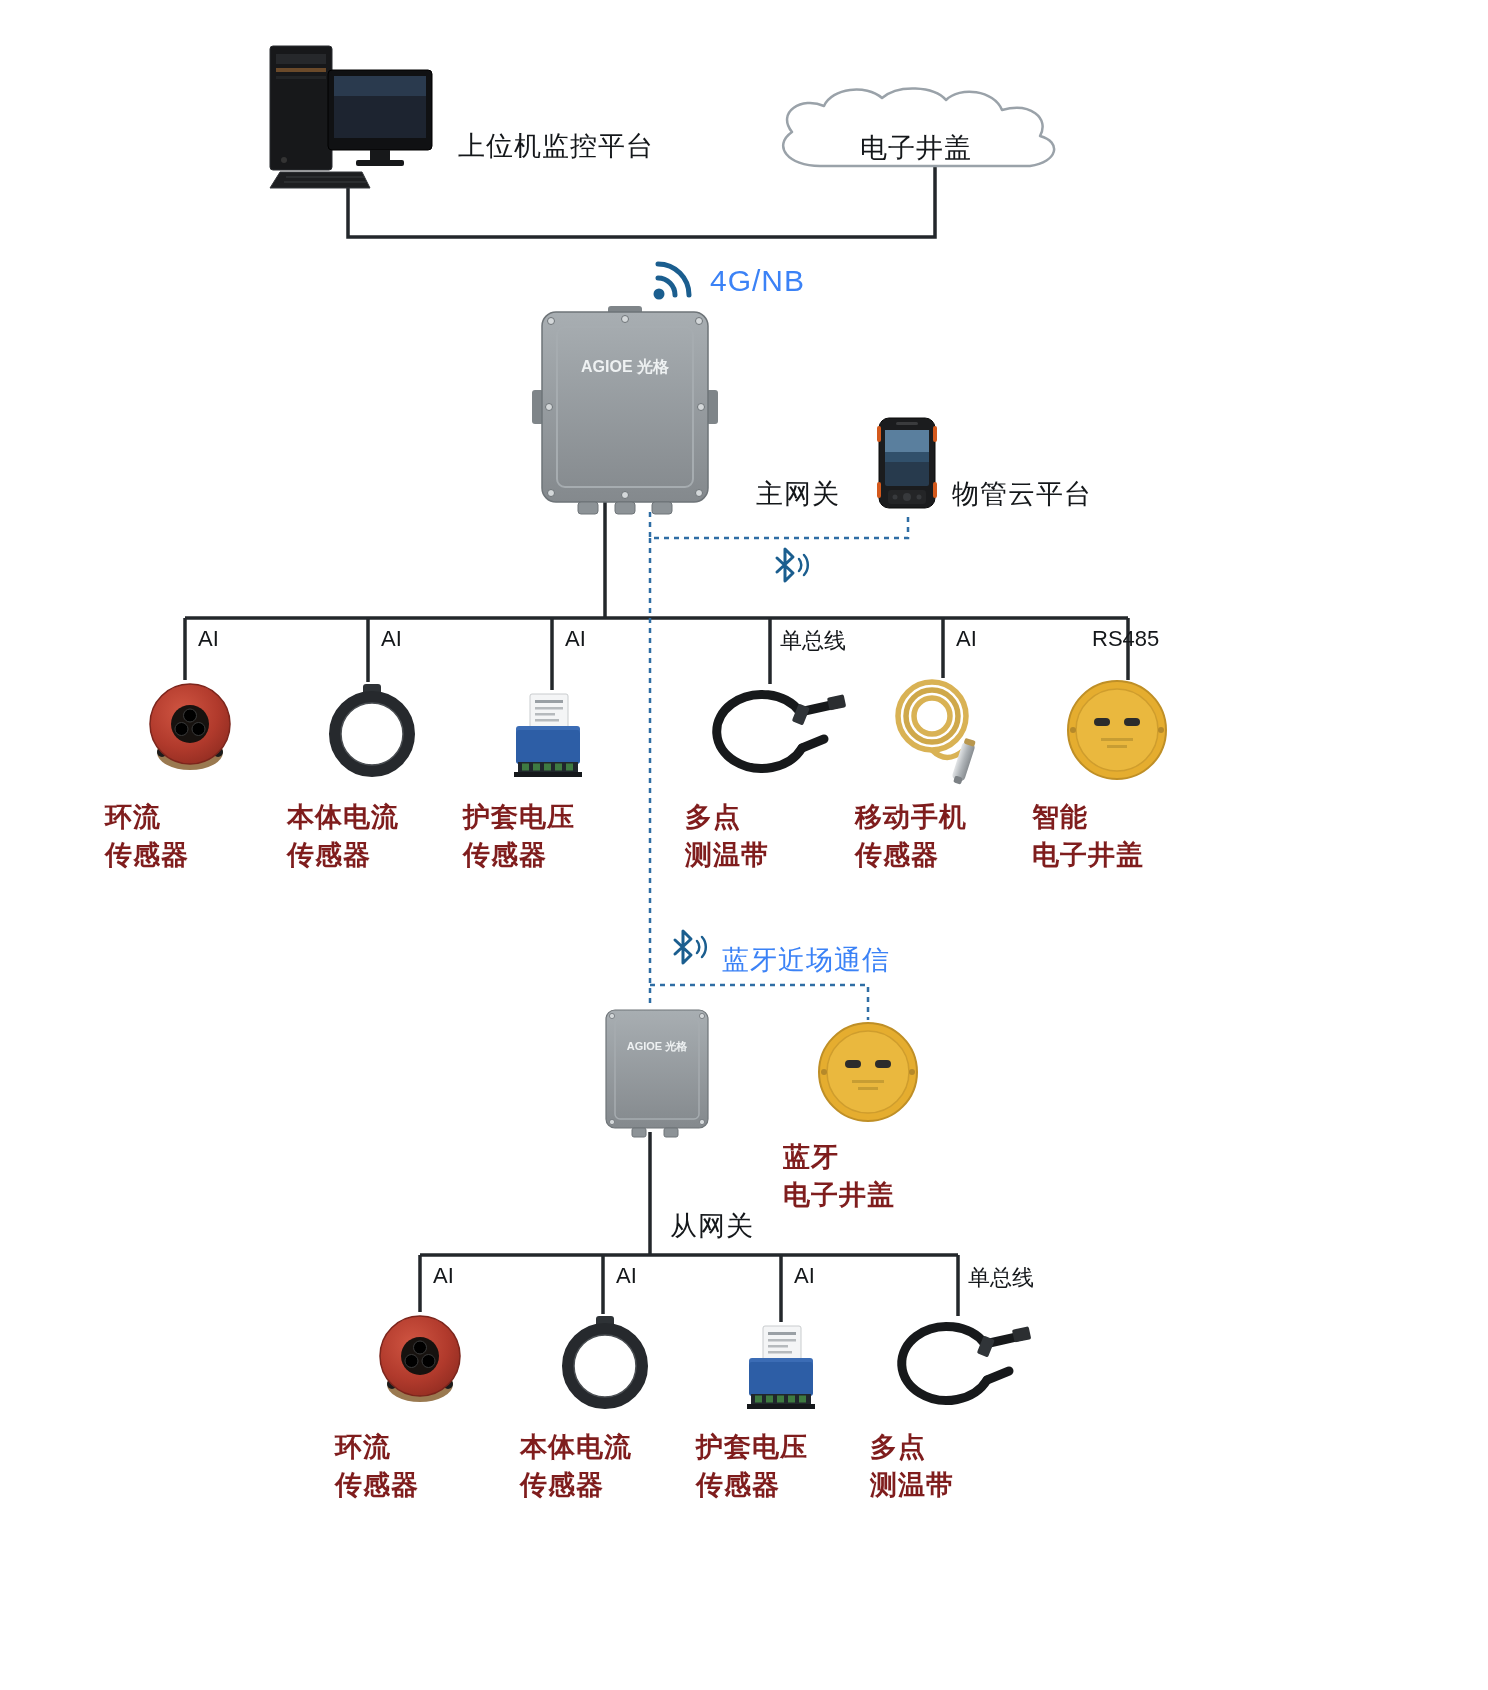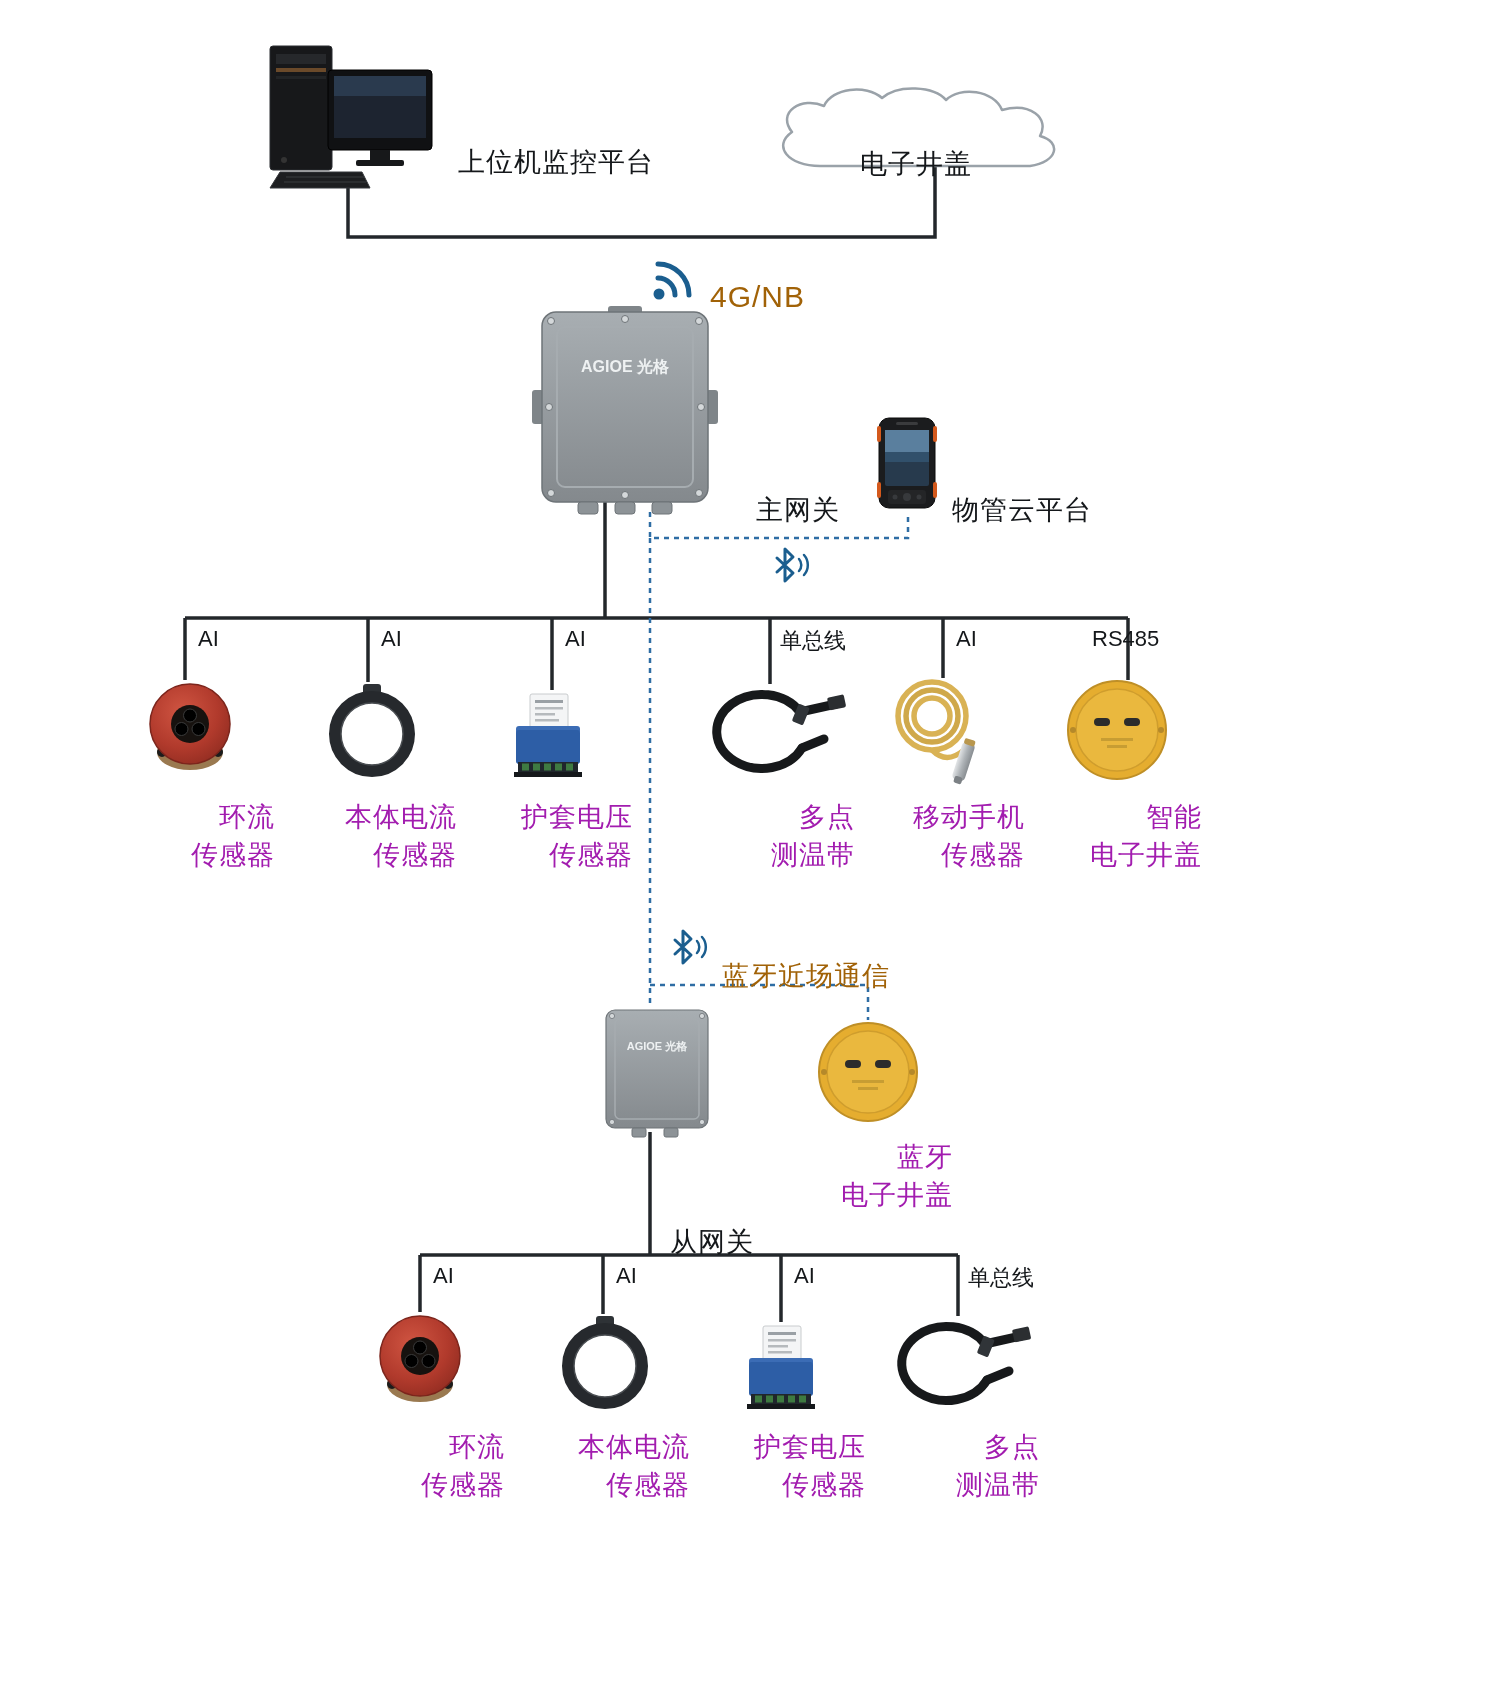--- a/index.html
+++ b/index.html
@@ -1,25 +1,25 @@
 <!DOCTYPE html>
 <html><head>
 <meta charset="utf-8">
 <style>
   * { margin:0; padding:0; box-sizing:border-box; }
   html,body { background:#ffffff; }
   body { font-family:"Liberation Sans", sans-serif; color:#14171a; }
   #canvas { position:relative; width:1488px; height:1690px; background:#ffffff; overflow:hidden; }
   .abs { position:absolute; }
   svg { display:block; }
-  .lbl { position:absolute; font-size:27px; font-weight:500; color:#14171a; letter-spacing:1px; white-space:nowrap;margin-top:16px; }
-  .blu { color:#a16207; }
+  .lbl { position:absolute; font-size:27px; font-weight:500; color:#14171a; letter-spacing:1px; white-space:nowrap; }
+  .blu { color:#3b82f6; }
   .port { position:absolute; font-size:22px; font-weight:400; color:#14171a; white-space:nowrap; }
-  .dev-label { position:absolute; width:170px; text-align:right; font-size:27px; font-weight:400;
-               color:#a21caf; line-height:38px; letter-spacing:1px; }
+  .dev-label { position:absolute; width:170px; text-align:left; font-size:27px; font-weight:700;
+               color:#7f1d1d; line-height:38px; letter-spacing:1px; }
   .dev-label span { display:block; }
 </style>
 </head>
 <body>
 
 <div id="canvas">
 
   <svg width="0" height="0" class="abs" aria-hidden="true">
     <defs>
       <radialGradient id="redg" cx="40%" cy="35%" r="75%">

